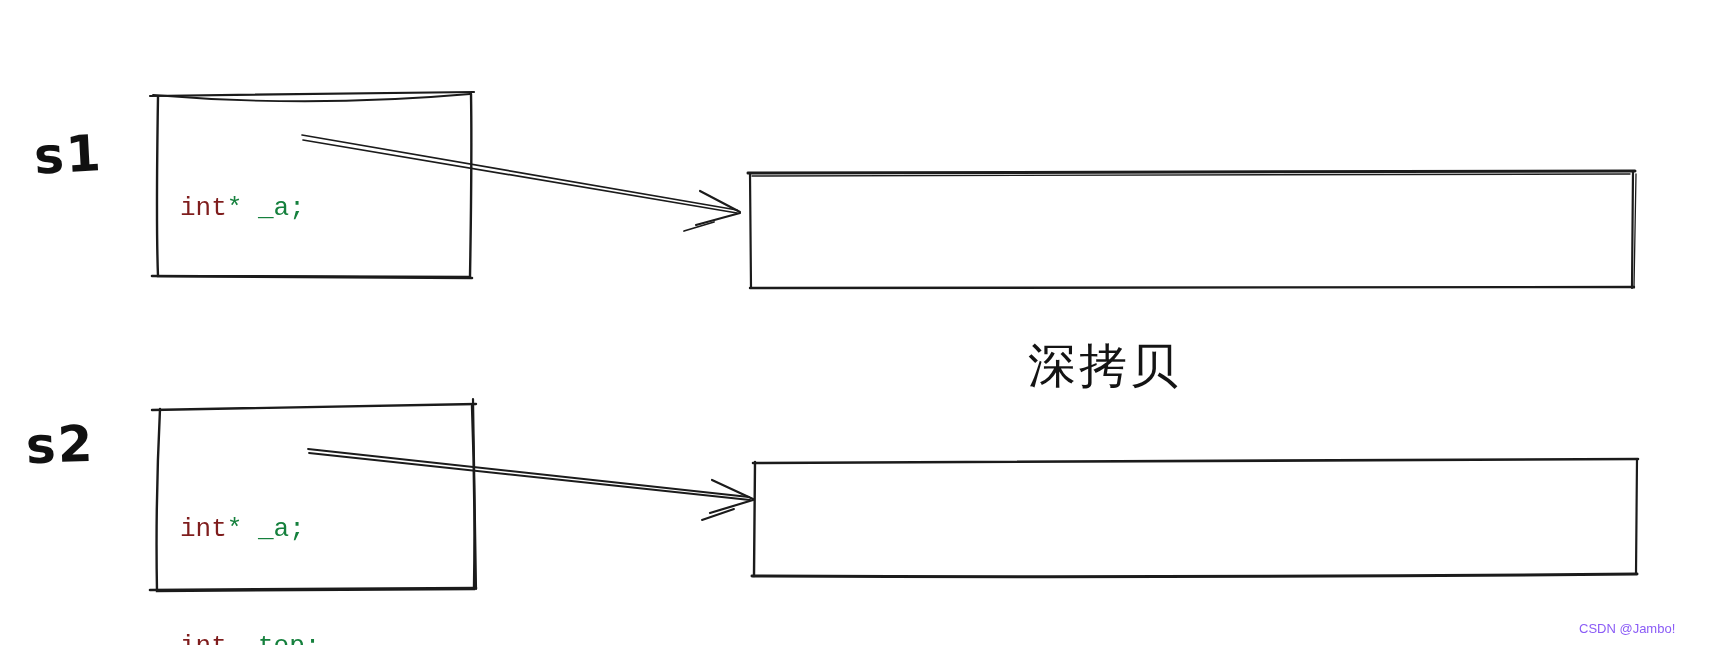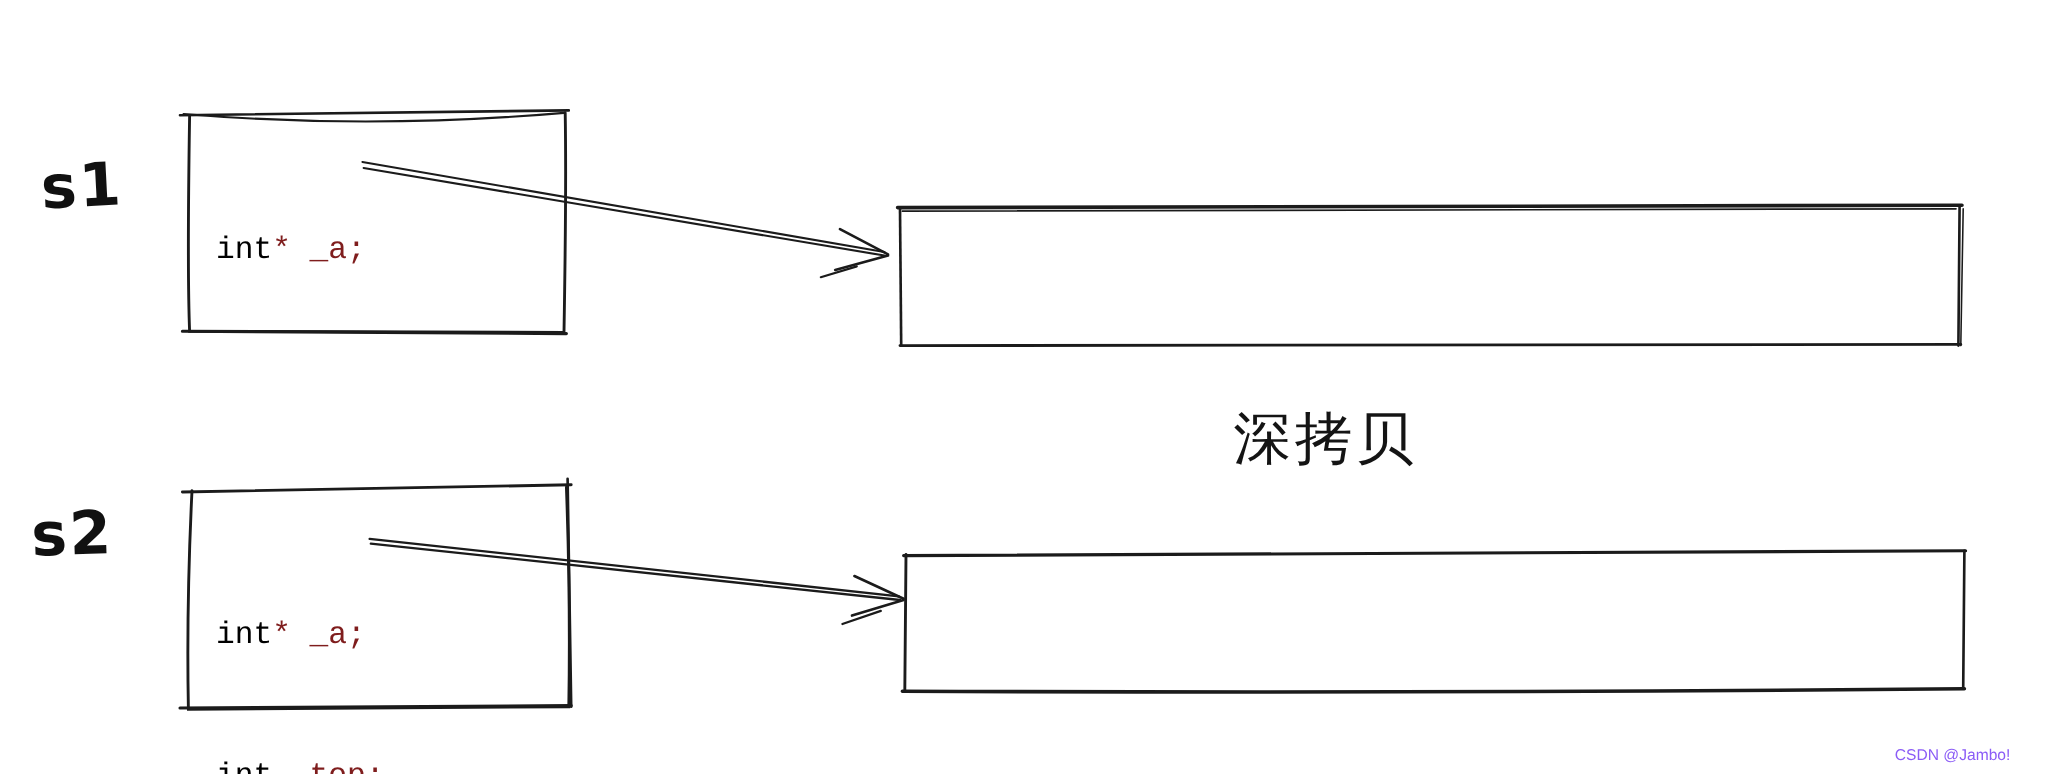--- a/index.html
+++ b/index.html
@@ -45,22 +45,22 @@
   .code {
     position: absolute;
     font-family: "Liberation Mono", "DejaVu Sans Mono", monospace;
     font-size: 26px;
     color: #1f1f1f;
     white-space: pre;
   }
   #s1-code { left: 180px; top: 112px; line-height: 38.5px; }
   #s2-code { left: 180px; top: 432px; line-height: 39px; }
   .code-line { white-space: pre; }
-  .kw { color: #000000; white-space: pre; margin-top: 21px; }
-  .pl { color: #7f1d1d; white-space: pre; }
+  .kw { color: #7f1d1d; white-space: pre; margin-top: 21px; }
+  .pl { color: #15803d; white-space: pre; }
   #deep-copy-label {
     position: absolute;
     left: 1028px;
     top: 334px;
     font-size: 48px;
     color: #141414;
     font-family: "Liberation Sans", sans-serif;
     letter-spacing: 3px;
     font-weight: 500;
   }

